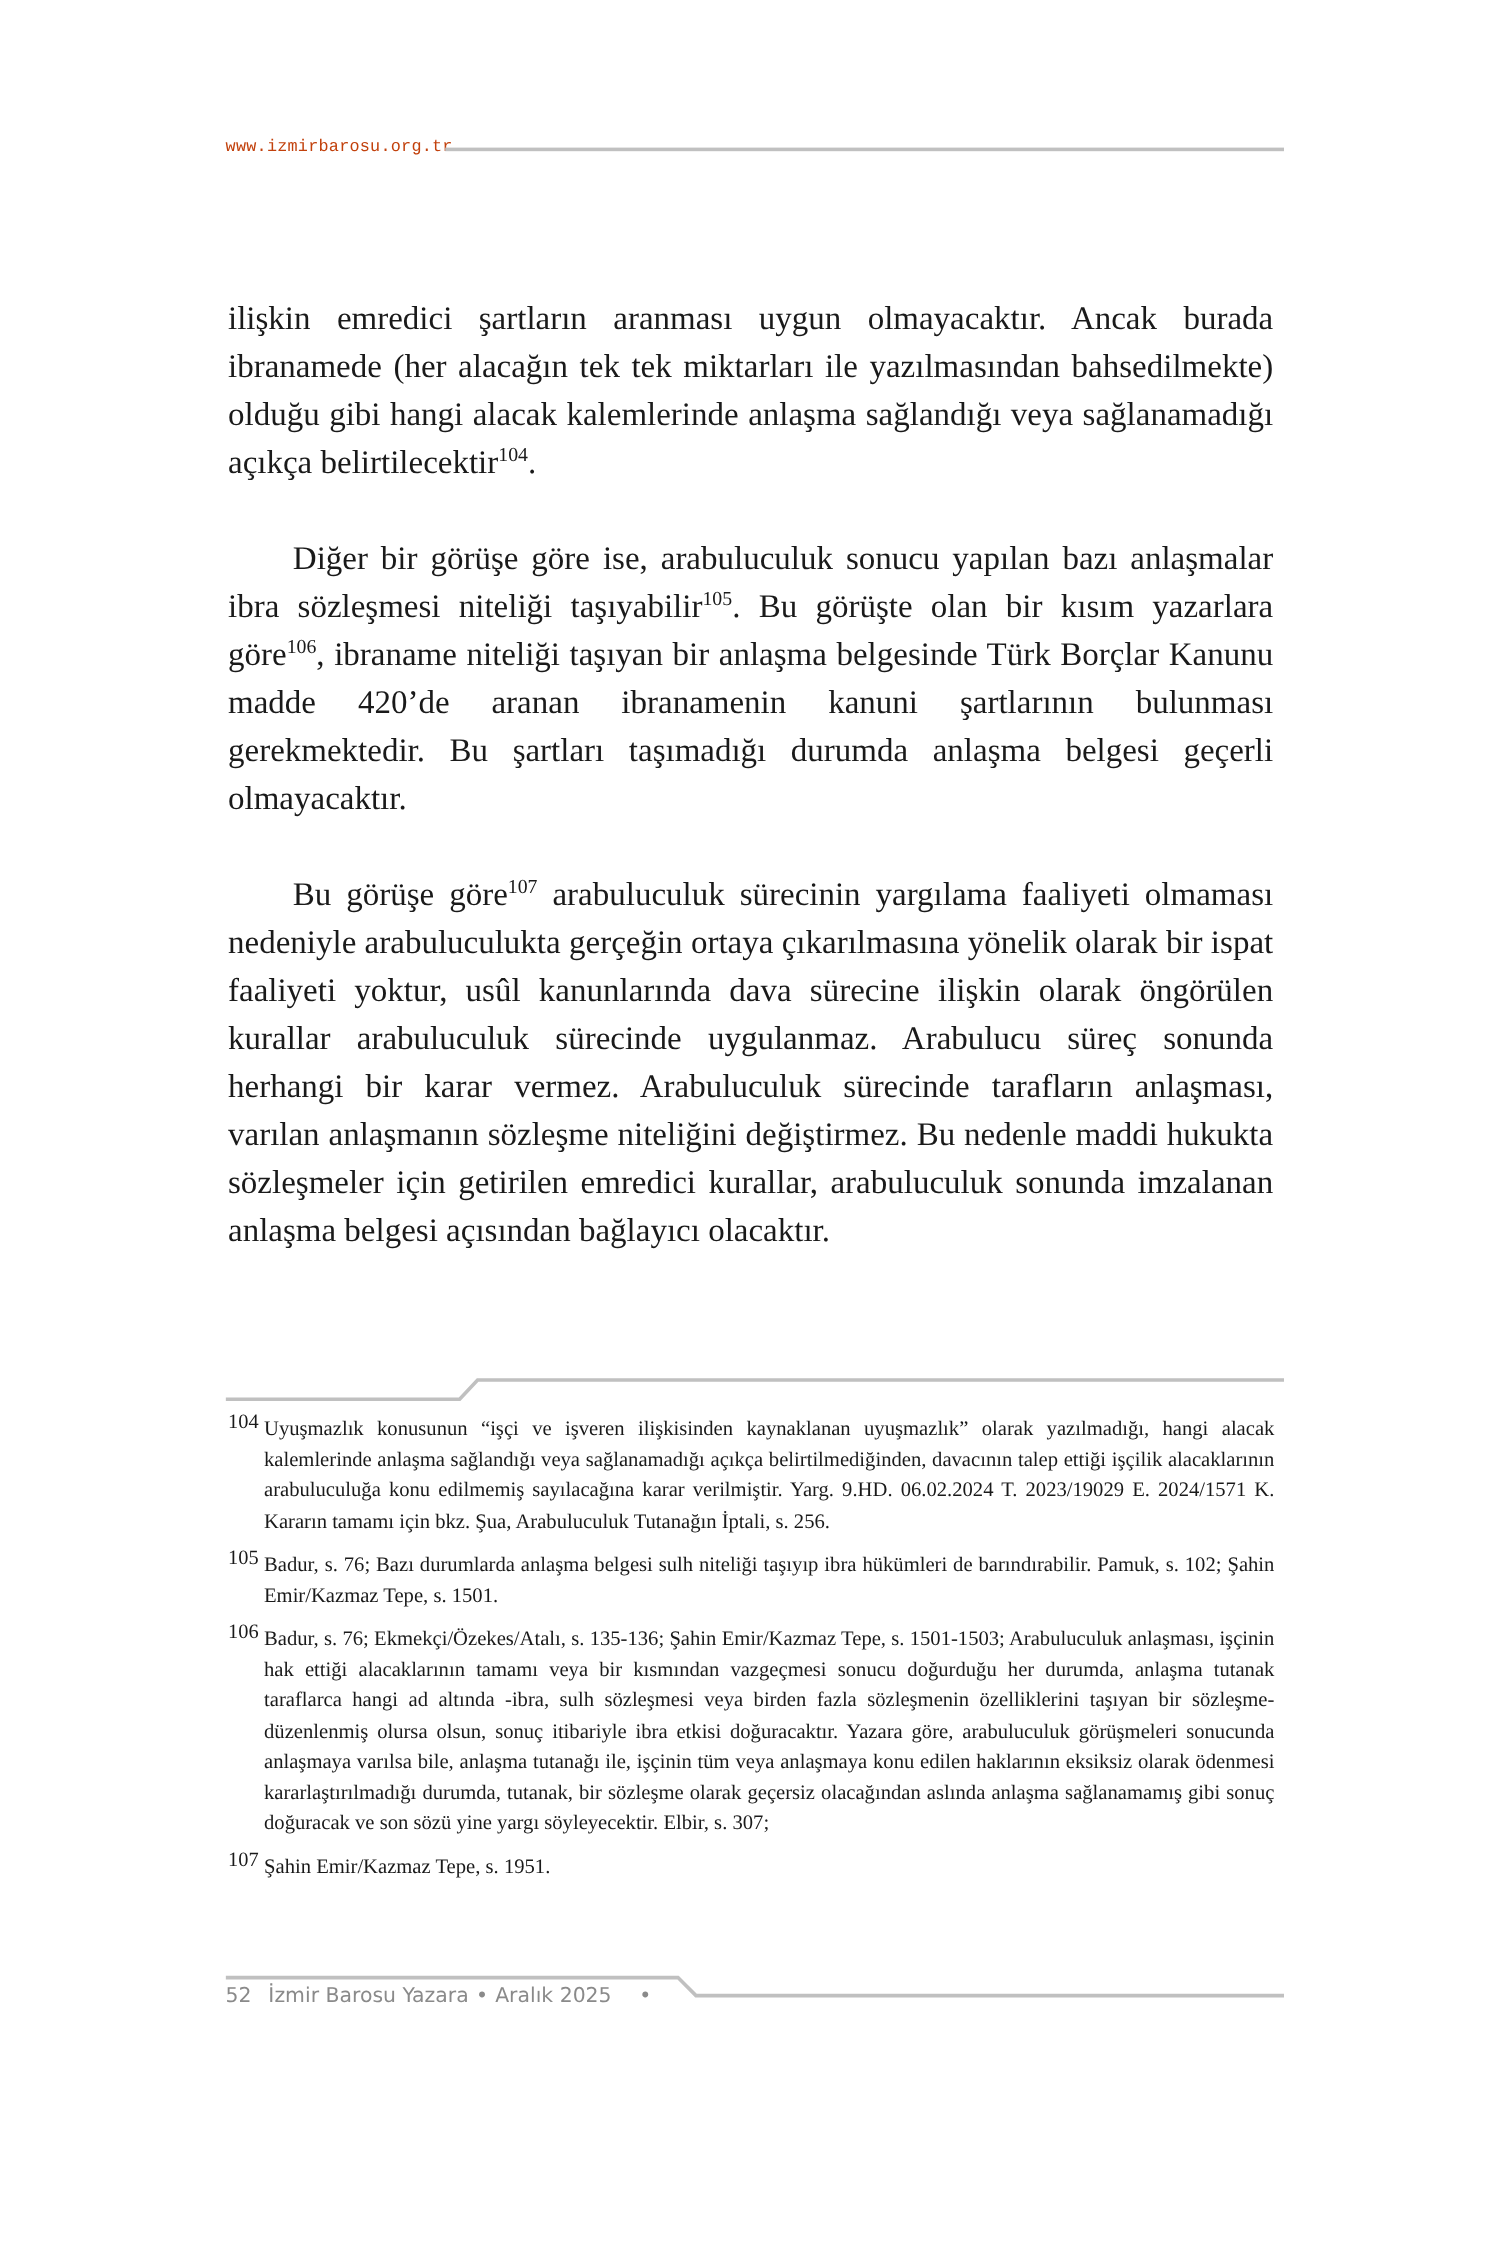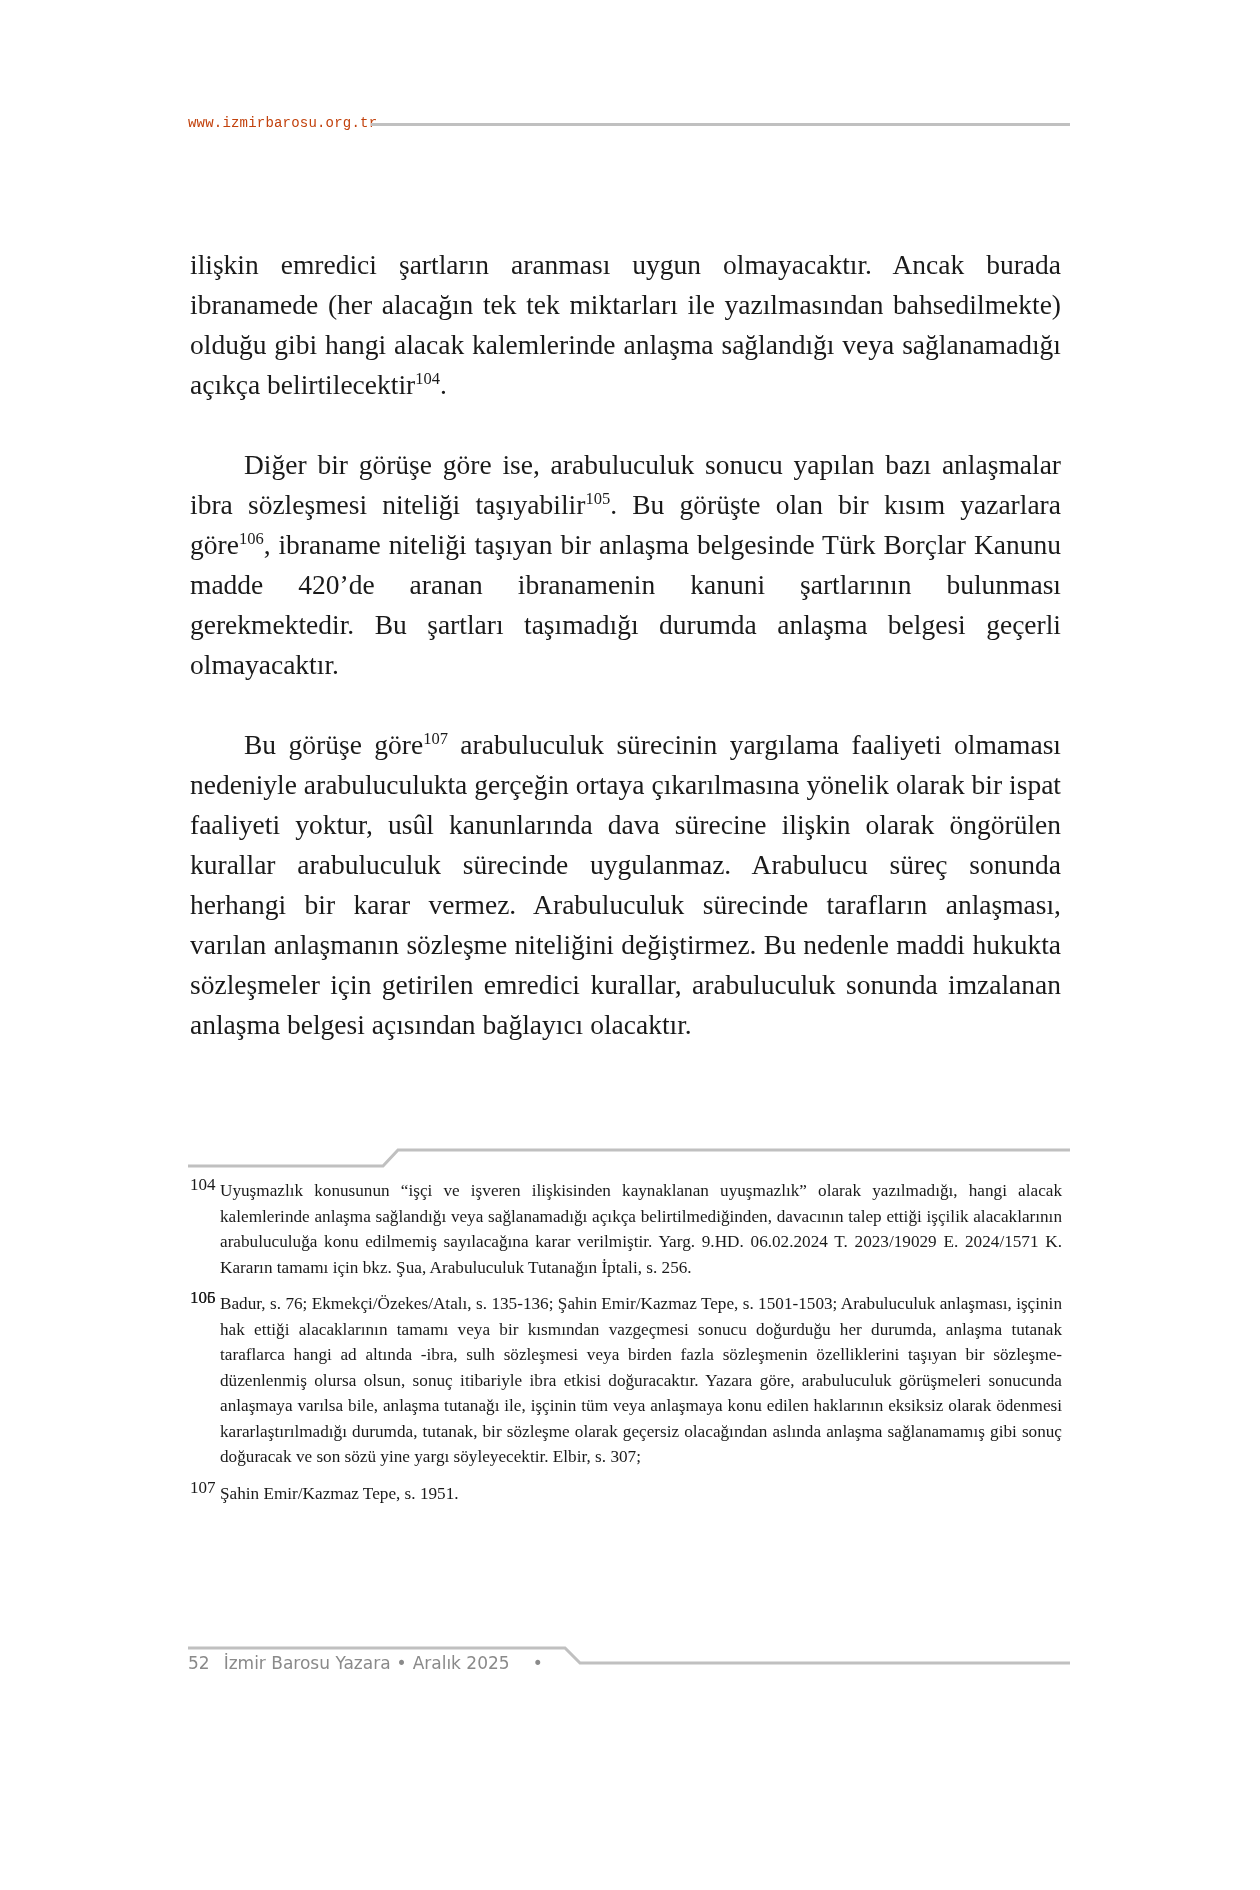--- a/index.html
+++ b/index.html
@@ -45,20 +45,21 @@
   <polyline points="0,21 195,21 210,5 882,5" fill="none" stroke="#c0c0c0" stroke-width="3"></polyline>
 </svg>
 
 <div class="footnotes">
   <div class="fn">
     <span class="fn-num">104</span>
     <span>Uyuşmazlık konusunun “işçi ve işveren ilişkisinden kaynaklanan uyuşmazlık” olarak yazılmadığı, hangi alacak kalemlerinde anlaşma sağlandığı veya sağlanamadığı açıkça belirtilmediğinden, davacının talep ettiği işçilik alacaklarının arabuluculuğa konu edilmemiş sayılacağına karar verilmiştir. Yarg. 9.HD. 06.02.2024 T. 2023/19029 E. 2024/1571 K. Kararın tamamı için bkz. Şua, Arabuluculuk Tutanağın İptali, s. 256.</span>
   </div>
   <div class="fn">
     <span class="fn-num">105</span>
+    <span>Badur, s. 76; Bazı durumlarda anlaşma belgesi sulh niteliği taşıyıp ibra hükümleri de barındırabilir. Pa­muk, s. 102; Şahin Emir/Kazmaz Tepe, s. 1501.</span>
   </div>
   <div class="fn">
     <span class="fn-num">106</span>
     <span>Badur, s. 76; Ekmekçi/Özekes/Atalı, s. 135-136; Şahin Emir/Kazmaz Tepe, s. 1501-1503; Arabulu­culuk anlaşması, işçinin hak ettiği alacaklarının tamamı veya bir kısmından vazgeçmesi sonucu doğur­duğu her durumda, anlaşma tutanak taraflarca hangi ad altında -ibra, sulh sözleşmesi veya birden fazla sözleşmenin özelliklerini taşıyan bir sözleşme- düzenlenmiş olursa olsun, sonuç itibariyle ibra etkisi doğuracaktır. Yazara göre, arabuluculuk görüşmeleri sonucunda anlaşmaya varılsa bile, anlaşma tuta­nağı ile, işçinin tüm veya anlaşmaya konu edilen haklarının eksiksiz olarak ödenmesi kararlaştırılmadığı durumda, tutanak, bir sözleşme olarak geçersiz olacağından aslında anlaşma sağlanamamış gibi sonuç doğuracak ve son sözü yine yargı söyleyecektir. Elbir, s. 307;</span>
   </div>
   <div class="fn">
     <span class="fn-num">107</span>
     <span>Şahin Emir/Kazmaz Tepe, s. 1951.</span>
   </div>
 </div>

